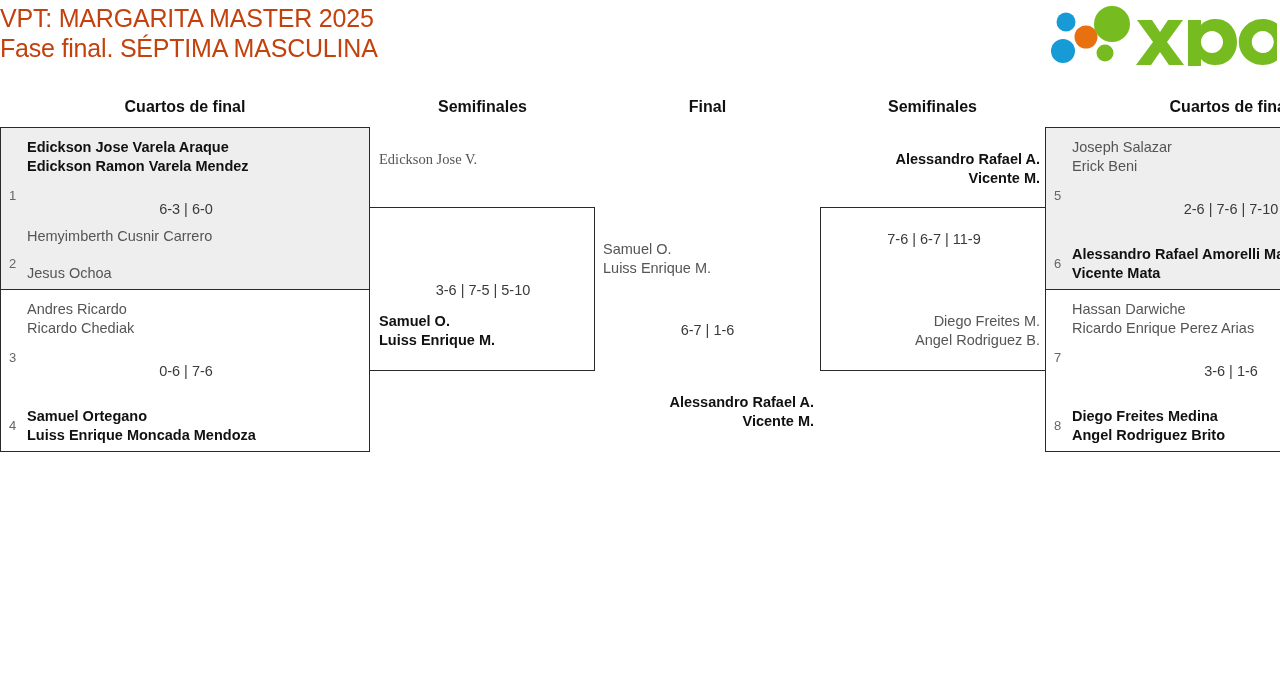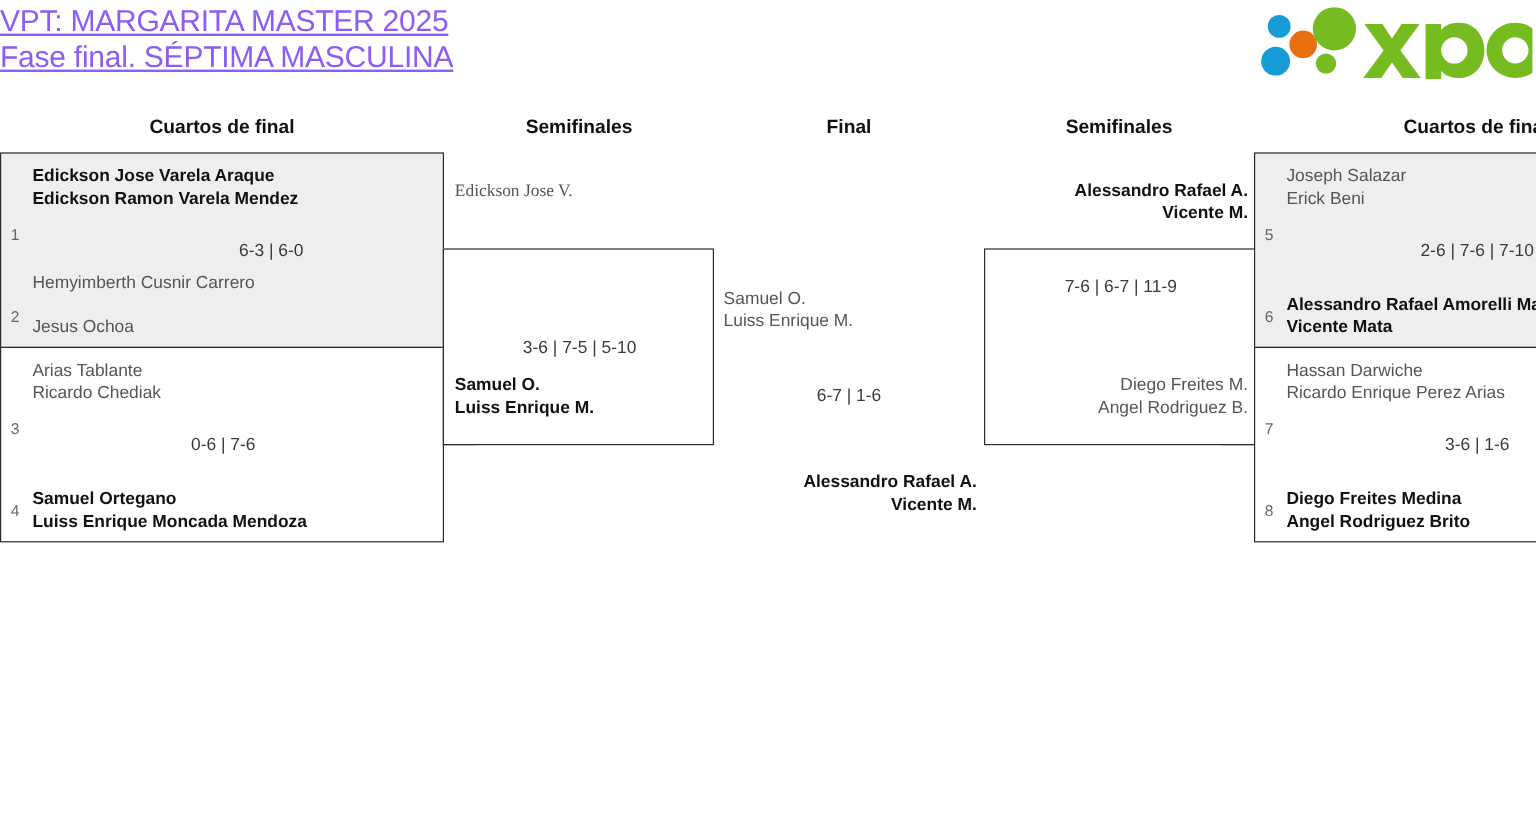--- a/index.html
+++ b/index.html
@@ -13,24 +13,23 @@
   #root { position: relative; width: 1280px; height: 697px; }
 
   
   .title-block {
     position: absolute; left: 0; top: 0;
     width: 740px;
   }
   .title-line {
     font-size: 25px;
     line-height: 30px;
-    color: #8b5cf6;
+    color: #c2410c;
     letter-spacing: -0.2px;
     white-space: nowrap;
-    text-decoration: underline;
   }
   .title-line.l1 { margin-top: 3px; }
 
   .logo {
     position: absolute; right: 3px; top: 4px;
     width: 232px; height: 62px;
   }
   .logo svg { display: block; }
 
   
@@ -126,30 +125,30 @@
   <div class="col-header" style="left:370px;width:225px;">Semifinales</div>
   <div class="col-header" style="left:595px;width:225px;">Final</div>
   <div class="col-header" style="left:820px;width:225px;">Semifinales</div>
   <div class="col-header" style="left:1045px;width:370px;">Cuartos de final</div>
 
   <div class="mbox shaded" style="left:0px;top:127px;width:370px;height:163px;">
     <div class="seed" style="left:8px;top:58px;">1</div>
     <div class="team win left" style="left:26px;top:10px;width:340px;">Edickson Jose Varela Araque</div>
     <div class="team win left" style="left:26px;top:29px;width:340px;">Edickson Ramon Varela Mendez</div>
 
-    <div class="score center" style="left:0px;top:72px;width:370px;margin-left:40px;">6-3 | 6-0</div>
+    <div class="score center" style="left:0px;top:72px;width:370px;">6-3 | 6-0</div>
 
     <div class="seed" style="left:8px;top:126px;">2</div>
     <div class="team left" style="left:26px;top:99px;width:340px;">Hemyimberth Cusnir Carrero</div>
     <div class="team left" style="left:26px;top:136px;width:340px;">Jesus Ochoa</div>
   </div>
 
   <div class="mbox" style="left:0px;top:289px;width:370px;height:163px;">
     <div class="seed" style="left:8px;top:58px;">3</div>
-    <div class="team left" style="left:26px;top:10px;width:340px;">Arias Tablante</div>
+    <div class="team left" style="left:26px;top:10px;width:340px;">Andres Ricardo</div>
     <div class="team left" style="left:26px;top:29px;width:340px;">Ricardo Chediak</div>
 
     <div class="score center" style="left:0px;top:72px;width:370px;">0-6 | 7-6</div>
 
     <div class="seed" style="left:8px;top:126px;">4</div>
     <div class="team win left" style="left:26px;top:117px;width:340px;">Samuel Ortegano</div>
     <div class="team win left" style="left:26px;top:136px;width:340px;">Luiss Enrique Moncada Mendoza</div>
   </div>
 
   <div class="conn-h" style="left:369px;top:208px;width:27px;"></div>

